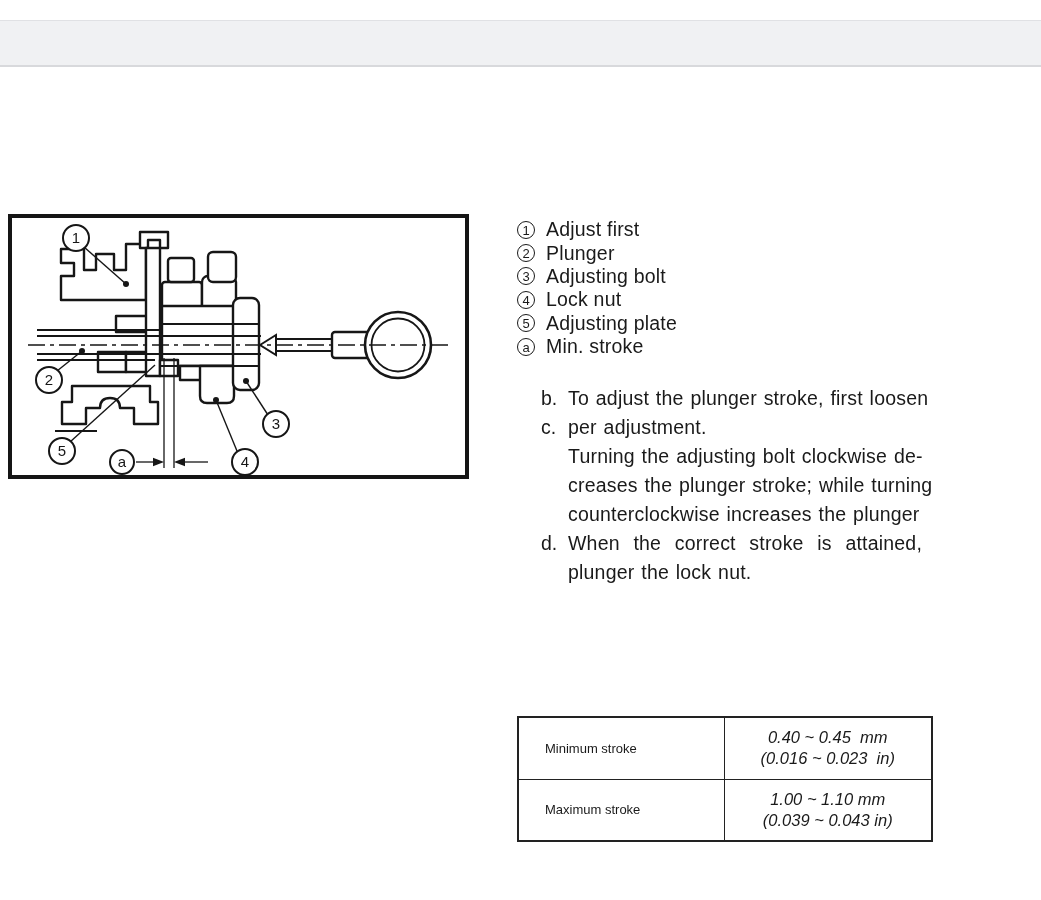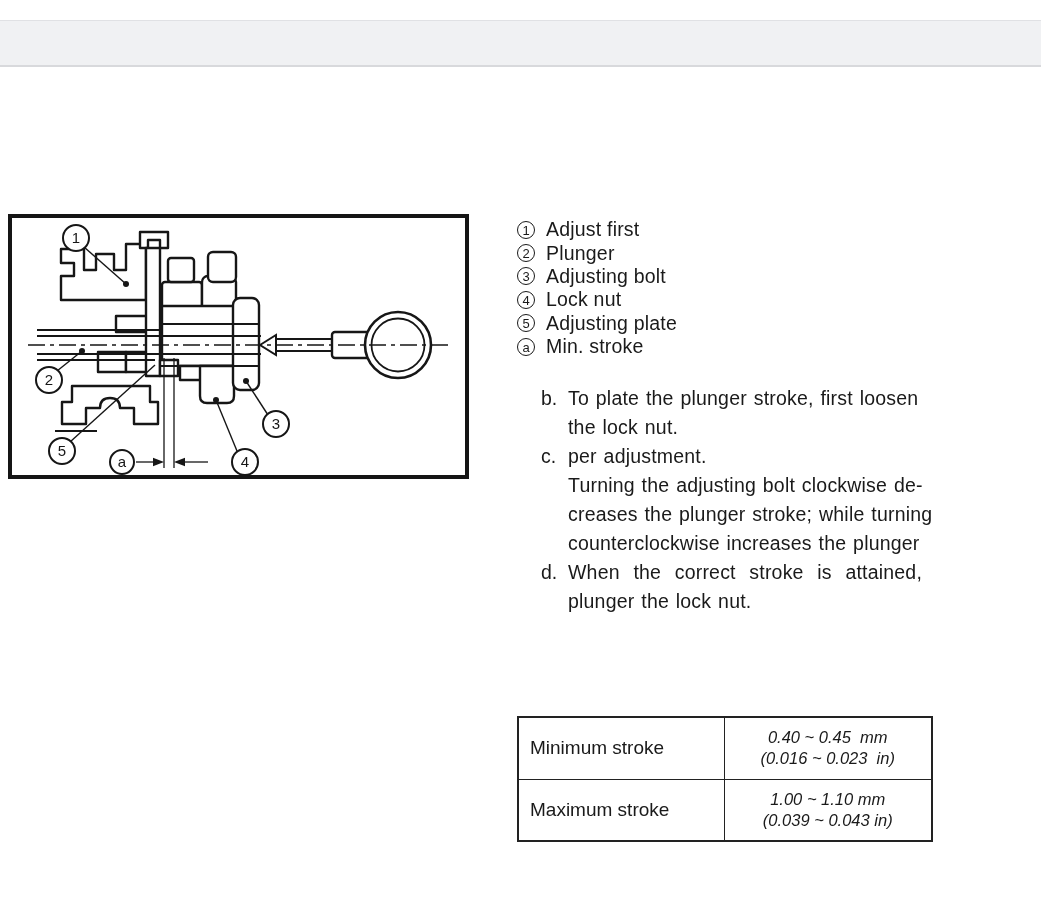--- a/index.html
+++ b/index.html
@@ -26,21 +26,21 @@
   .legend-label{font-size:19.5px;letter-spacing:0.2px;}
   .instructions{position:absolute;left:541px;top:384px;}
   .instr{display:flex;align-items:flex-start;}
   .letter{width:27px;font-size:19.5px;line-height:29px;flex:0 0 auto;}
   .iline{font-size:19.5px;line-height:29px;white-space:pre;letter-spacing:0.2px;word-spacing:1.2px;}
   .spec-table{
     position:absolute;left:517px;top:716px;border-collapse:collapse;
     border:2.2px solid #222;table-layout:fixed;
   }
   .spec-table td{border:1.6px solid #222;box-sizing:border-box;}
-  .spec-table td.lbl{width:206px;height:62px;padding-left:11px;font-size:19px;margin-left:30px;}
+  .spec-table td.lbl{width:206px;height:62px;padding-left:26px;font-size:13px;margin-left:30px;}
   .spec-table td.val{width:208px;text-align:center;font-size:16.5px;line-height:21px;white-space:pre;font-style:italic;}
   svg text{font-family:"Liberation Sans",sans-serif;}
 </style>
 </head>
 <body>
 
 <div class="topbar"></div>
 
 <div class="figure-box">
   <svg width="453" height="257" viewBox="0 0 453 257">
@@ -149,22 +149,21 @@
     <div class="legend-item">
       <span class="marker">a</span>
       <span class="legend-label">Min. stroke</span>
     </div>
   </div>
 
 <div class="instructions">
     <div class="instr">
       <div class="letter">b.</div>
       <div class="ilines">
-        <div class="iline">To plate the plunger stroke, first loosen</div>
-        <div class="iline">the lock nut.</div>
+        <div class="iline">To adjust the plunger stroke, first loosen</div>
       </div>
     </div>
     <div class="instr">
       <div class="letter">c.</div>
       <div class="ilines">
         <div class="iline">per adjustment.</div>
         <div class="iline">Turning the adjusting bolt clockwise de-</div>
         <div class="iline">creases the plunger stroke; while turning</div>
         <div class="iline">counterclockwise increases the plunger</div>
       </div>

